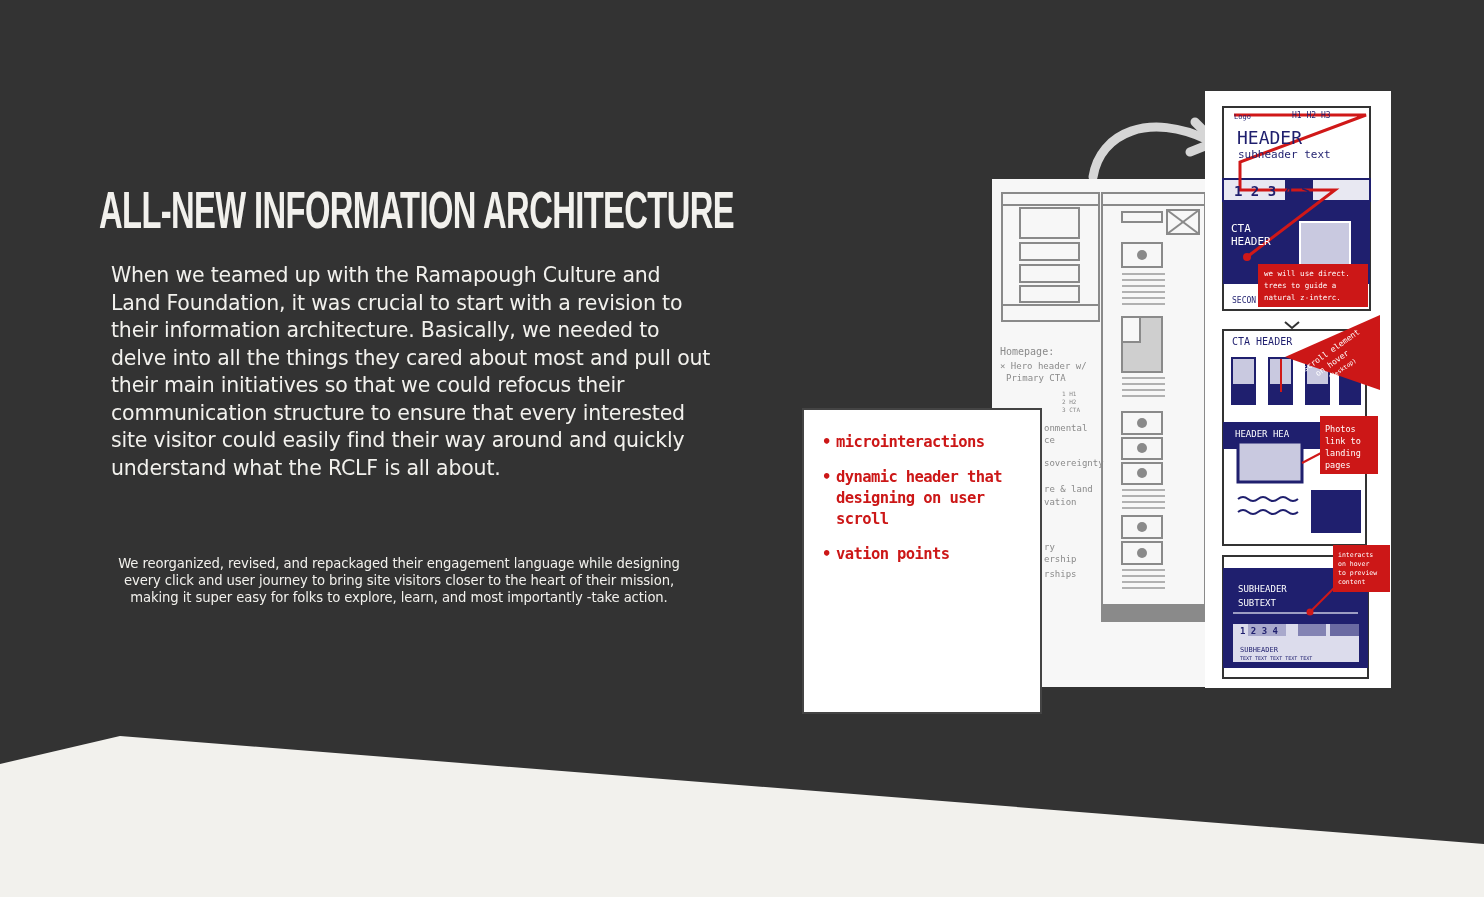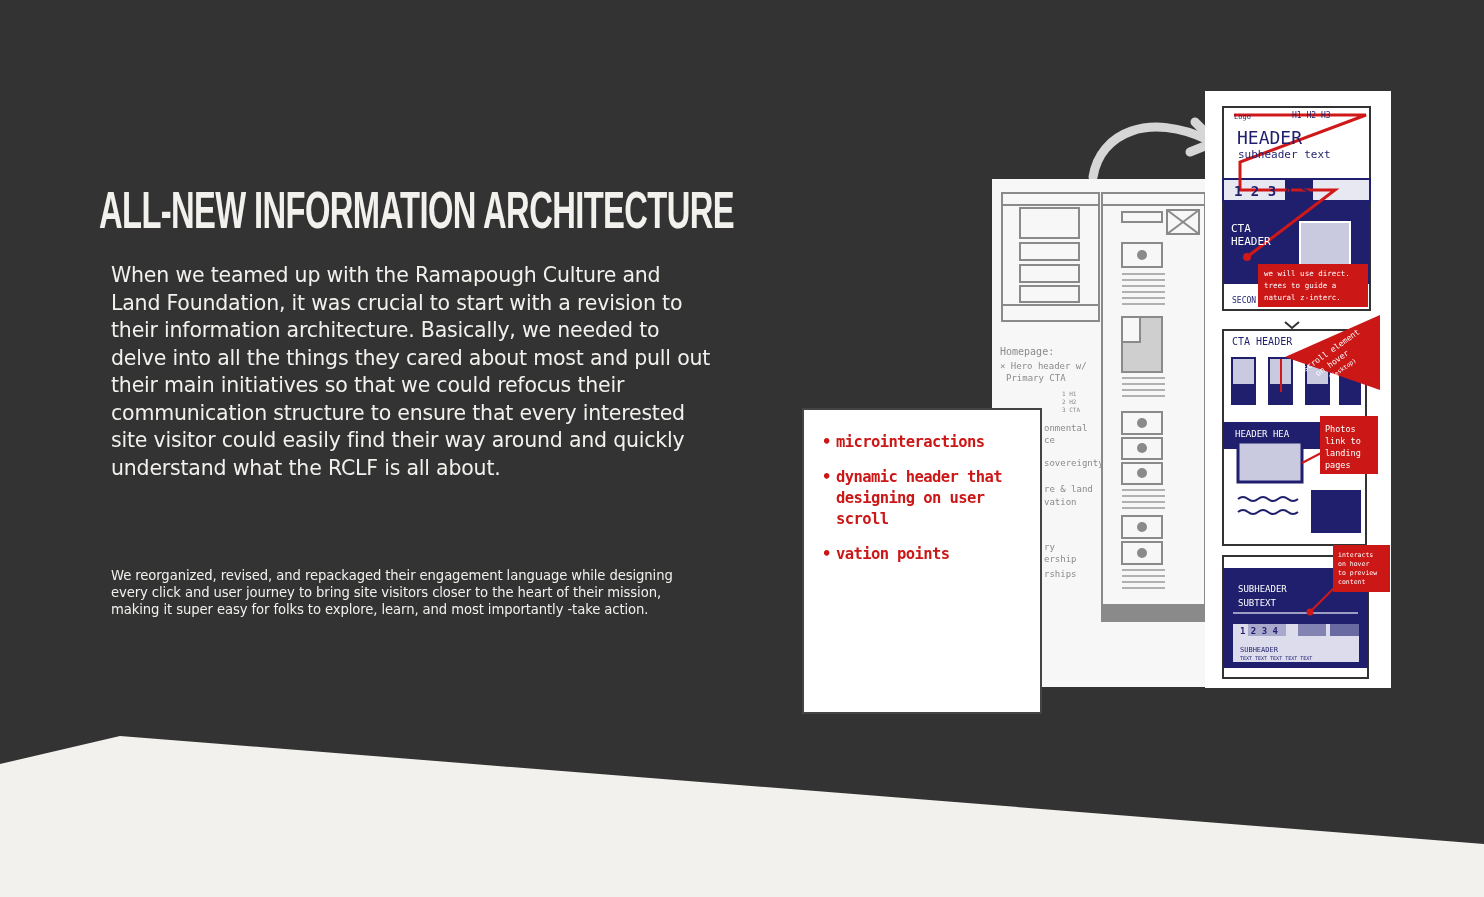--- a/index.html
+++ b/index.html
@@ -13,22 +13,22 @@
     position:absolute; left:99px; top:180px; margin:0;
     font-family:"Liberation Sans", sans-serif; font-weight:bold;
     font-size:52px; line-height:60px; color:#f2f1ed; white-space:nowrap;
     transform-origin:left top; transform:scaleX(0.63); letter-spacing:-1px;
   }
   .lead {
     position:absolute; left:99px; top:250px; width:600px; margin:12px;
     font-size:20.5px; line-height:27.5px; color:#f2f1ed; letter-spacing:-0.2px;
   }
   .sub {
-    position:absolute; left:99px; top:555px; width:600px; margin:12px;
-    font-size:13.2px; line-height:17px; color:#f2f1ed; letter-spacing:-0.1px;
+    position:absolute; left:99px; top:555px; width:600px; margin:0;
+    font-size:13.2px; line-height:17px; color:#f2f1ed; letter-spacing:-0.1px;text-align:center;
   }
   .art { position:absolute; left:0; top:12px; width:1464px; height:897px; pointer-events:none; }
   .art * { pointer-events:auto; }
   .note-card {
     position:absolute; left:802px; top:374px; width:240px; height:306px;
     background:#ffffff; border:2px solid #444;
     box-sizing:border-box; padding:22px 10px 10px 18px;margin-top:22px;
   }
   .note-item {
     color:#cc1717; font-family:"DejaVu Sans Mono", monospace; font-size:15.5px;

